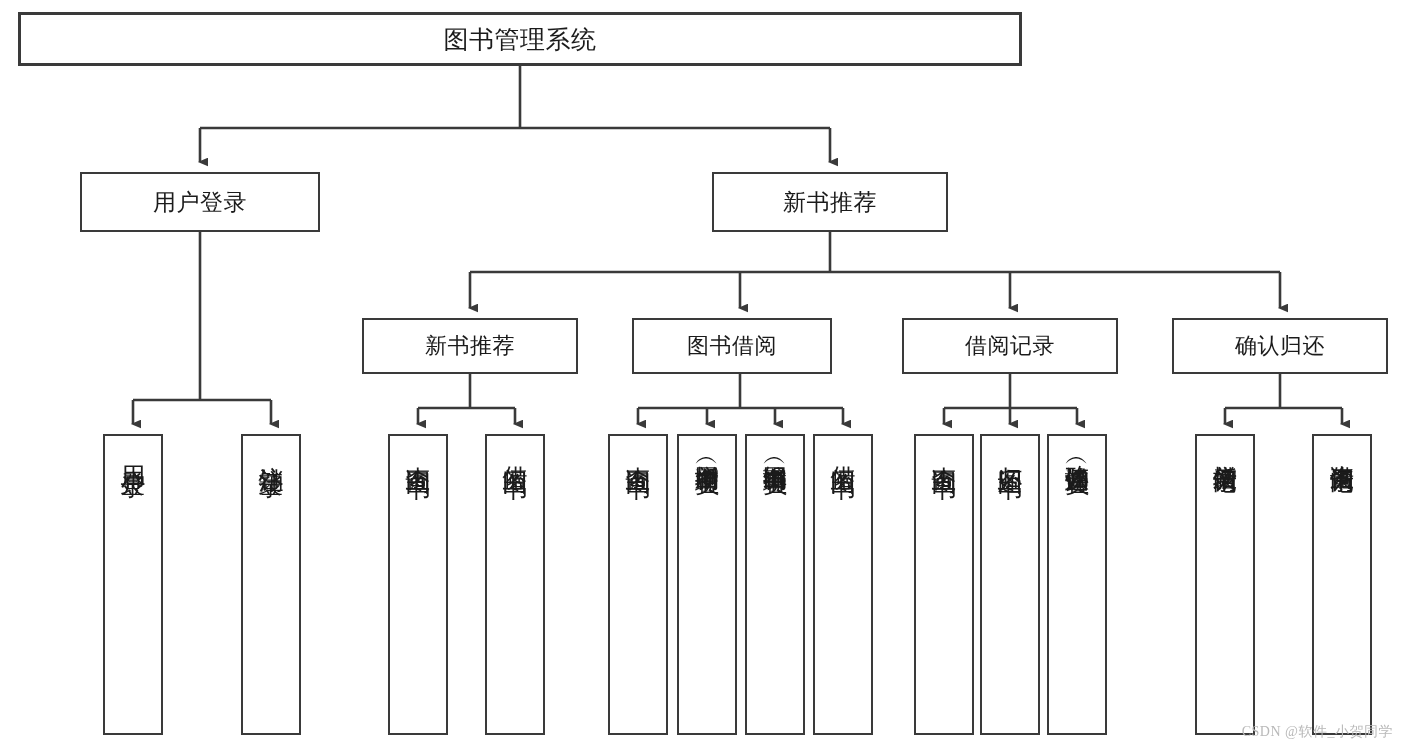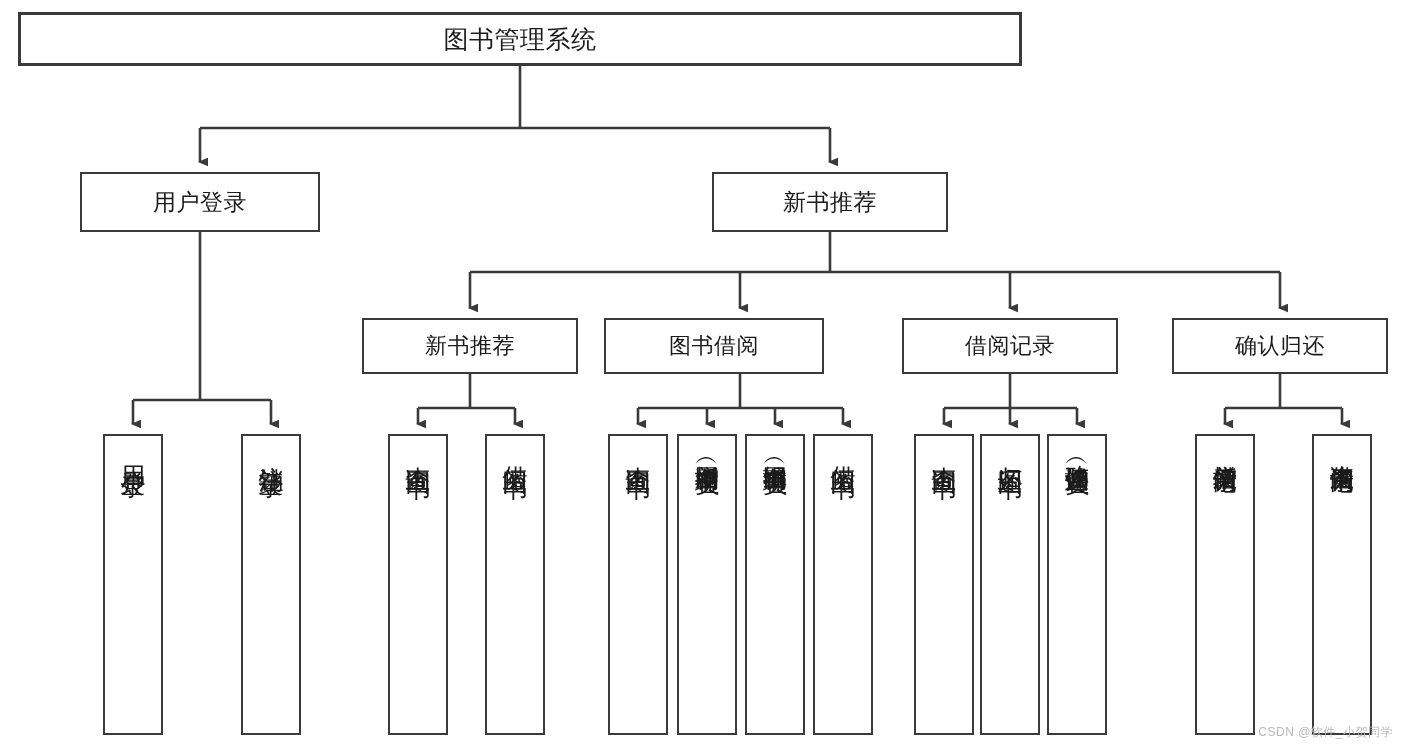--- a/index.html
+++ b/index.html
@@ -71,26 +71,26 @@
     white-space:nowrap;
     height:auto;
   }
   .node.leaf.tall-text .lbl{ font-size:24px; letter-spacing:1px; }
 
   
   #watermark{
     position:absolute;
     right:12px;
     bottom:6px;
-    font-size:12px;
+    font-size:14px;
     color:#b9b9b9;
     letter-spacing:0.5px;
     z-index:5;
     white-space:nowrap;
-    font-family:Liberation Sans, sans-serif;
+    font-family:Liberation Serif, serif;
   }
 </style>
 </head>
 <body>
 
 <div id="canvas">
 
   <svg id="wires" viewBox="0 0 1405 747" width="1405" height="747" xmlns="http://www.w3.org/2000/svg">
     <defs>
       <marker id="arrow" markerWidth="11" markerHeight="11" refX="4.5" refY="8.4" orient="auto" markerUnits="userSpaceOnUse">
@@ -150,21 +150,21 @@
   </div>
 
   <div class="node lvl2" style="left:712px; top:172px; width:236px;">
     <span class="lbl">新书推荐</span>
   </div>
 
   <div class="node lvl3" style="left:362px;  top:318px; width:216px;">
     <span class="lbl">新书推荐</span>
   </div>
 
-  <div class="node lvl3" style="left:604px;  top:318px; width:220px;">
+  <div class="node lvl3" style="left:632px;  top:318px; width:200px;">
     <span class="lbl">图书借阅</span>
   </div>
 
   <div class="node lvl3" style="left:902px;  top:318px; width:216px;">
     <span class="lbl">借阅记录</span>
   </div>
 
   <div class="node lvl3" style="left:1172px; top:318px; width:216px;">
     <span class="lbl">确认归还</span>
   </div>

